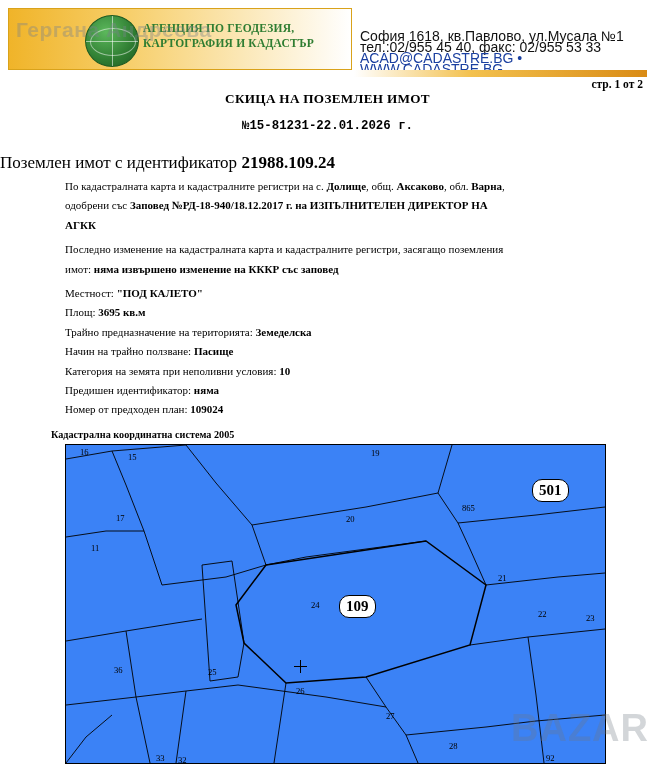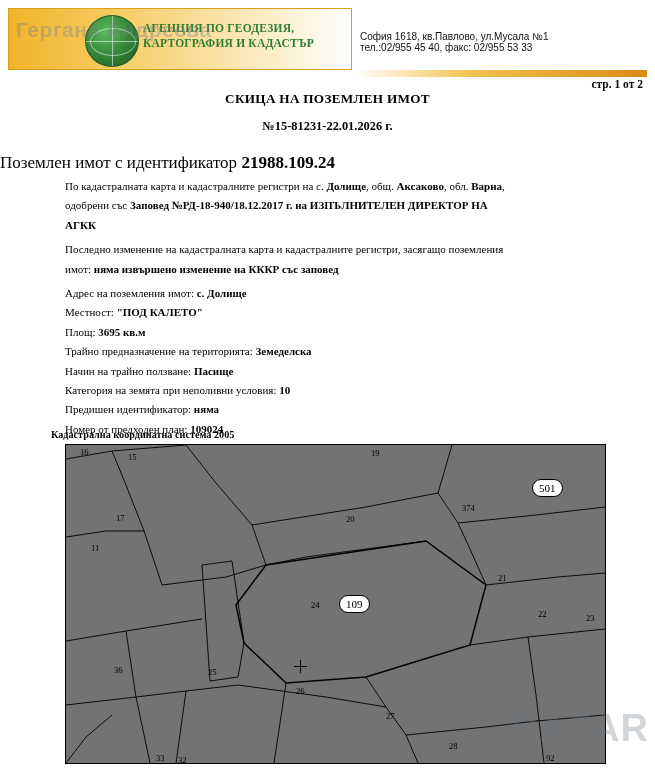--- a/index.html
+++ b/index.html
@@ -96,21 +96,21 @@
     letter-spacing: 0.5px;
     white-space: nowrap;
     pointer-events: none;
   }
   .contact-box {
     position: absolute;
     left: 352px;
     top: 23px;
     width: 287px;
     font-family: "Liberation Sans", sans-serif;
-    font-size: 10px;
+    font-size: 14px;
     line-height: 11px;
     color: #111;
   }
   .contact-box .mail {
     color: #1a3fa0;
   }
   .contact-rule {
     position: absolute;
     left: 346px;
     top: 62px;
@@ -138,20 +138,21 @@
     letter-spacing: 0.3px;
   }
   .title-num {
     position: absolute;
     left: 0;
     top: 119px;
     width: 655px;
     text-align: center;
     font-size: 12.4px;
     font-weight: bold;
+    font-family: Liberation Mono, monospace;
   }
   .title-ident {
     position: absolute;
     left: 0;
     top: 153px;
     width: 636px;
     font-size: 17px;
   }
   .title-ident b { font-weight: bold; }
 
@@ -181,35 +182,35 @@
   
   .map-frame {
     position: absolute;
     left: 65px;
     top: 444px;
     width: 541px;
     height: 320px;
     border: 1px solid #000;
     box-sizing: border-box;
     overflow: hidden;
-    background: #737373;
+    background: #3b82f6;
   }
   .map-frame svg { display: block; }
   .map-label {
     position: absolute;
     font-family: "Liberation Serif", serif;
     font-size: 8.6px;
     color: #000;
     white-space: nowrap;
   }
   .plot-badge {
     position: absolute;
     font-family: "Liberation Serif", serif;
-    font-size: 11px;
-    font-weight: normal;
+    font-size: 15px;
+    font-weight: bold;
     color: #000;
     padding: 2px 6px;
     border: 1.3px solid #000;
     border-radius: 10px;
     background: #fff;
     white-space: nowrap;
   }
   .cross {
     position: absolute;
     width: 13px;
@@ -245,20 +246,21 @@
     </div>
     <div class="agency-text">
       <div>АГЕНЦИЯ ПО ГЕОДЕЗИЯ,</div>
       <div>КАРТОГРАФИЯ И КАДАСТЪР</div>
     </div>
   </div>
   <div class="watermark-top">Гергана Андреева</div>
   <div class="contact-box">
     <div>София 1618, кв.Павлово, ул.Мусала №1</div>
     <div>тел.:02/955 45 40, факс: 02/955 53 33</div>
+    <div class="mail">ACAD@CADASTRE.BG • WWW.CADASTRE.BG</div>
   </div>
   <div class="contact-rule"></div>
 </div>
 
 <div class="page-num">стр. 1 от 2</div>
 <div class="title-main">СКИЦА НА ПОЗЕМЛЕН ИМОТ</div>
 <div class="title-num">№15-81231-22.01.2026 г.</div>
 <div class="title-ident">
   <span>Поземлен имот с идентификатор </span><b>21988.109.24</b>
 </div>
@@ -272,23 +274,20 @@
   </p>
   <p>
     <b>АГКК</b>
   </p>
   <div class="gap"></div>
   <p>Последно изменение на кадастралната карта и кадастралните регистри, засягащо поземления</p>
   <p>
     <span>имот: </span><b>няма извършено изменение на КККР със заповед</b>
   </p>
   <div class="gap"></div>
-  <p>
-    <span>Адрес на поземления имот: </span><b>с. Долище</b>
-  </p>
   <p>
     <span>Местност: </span><b>"ПОД КАЛЕТО"</b>
   </p>
   <p>
     <span>Площ: </span><b>3695 кв.м</b>
   </p>
   <p>
     <span>Трайно предназначение на територията: </span><b>Земеделска</b>
   </p>
   <p>
@@ -340,21 +339,21 @@
       <path d="M470 276 L539 270"></path>
       <path d="M0 318 L20 292 L46 270"></path>
     </g>
   </svg>
 
   <div class="map-label" style="left:14px;  top:2px;">16</div>
   <div class="map-label" style="left:62px;  top:7px;">15</div>
   <div class="map-label" style="left:305px; top:3px;">19</div>
   <div class="map-label" style="left:50px;  top:68px;">17</div>
   <div class="map-label" style="left:280px; top:69px;">20</div>
-  <div class="map-label" style="left:396px; top:58px;">374</div>
+  <div class="map-label" style="left:396px; top:58px;">865</div>
   <div class="map-label" style="left:25px;  top:98px;">11</div>
   <div class="map-label" style="left:245px; top:155px;text-align:right;">24</div>
   <div class="map-label" style="left:432px; top:128px;">21</div>
   <div class="map-label" style="left:472px; top:164px;">22</div>
   <div class="map-label" style="left:520px; top:168px;">23</div>
   <div class="map-label" style="left:48px;  top:220px;">36</div>
   <div class="map-label" style="left:142px; top:222px;">25</div>
   <div class="map-label" style="left:230px; top:241px;">26</div>
   <div class="map-label" style="left:320px; top:266px;">27</div>
   <div class="map-label" style="left:90px;  top:308px;">33</div>

